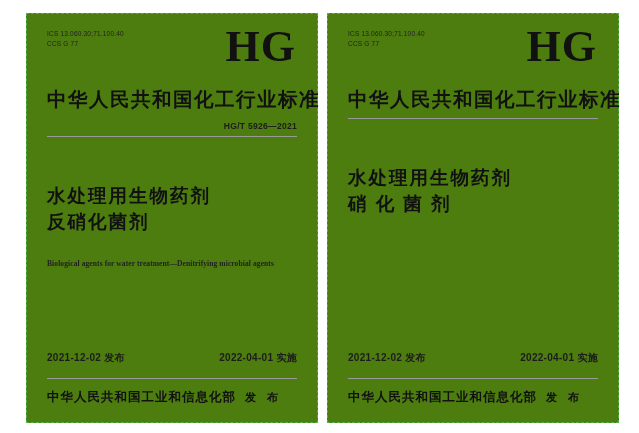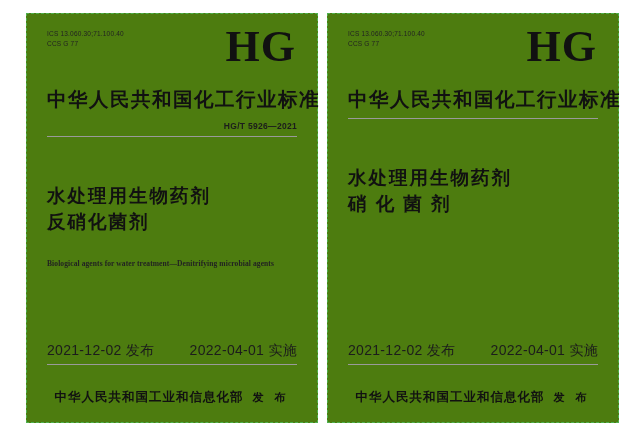--- a/index.html
+++ b/index.html
@@ -39,26 +39,26 @@
   .title-line1, .title-line2 {
     font-weight:700; font-size:18.5px; letter-spacing:2px; line-height:1.4; color:#111;
   }
   .subtitle-en {
     font-family:"Liberation Serif", serif;
     font-weight:700; font-size:7.5px; margin-top:24px; color:#222; letter-spacing:.1px;
   }
   .footer { margin-top:auto; }
   .dates-row {
     display:flex; justify-content:space-between;
-    font-size:14px; font-weight:400;
-    border-bottom:1px solid #9a9a9a; padding-bottom:4px; letter-spacing:.3px;
+    font-size:10px; font-weight:700;
+    border-bottom:1px solid #9a9a9a; padding-bottom:13px; letter-spacing:.3px;
   }
   .ministry {
-    text-align:center; font-size:12.5px; font-weight:700;
-    margin-top:24px; letter-spacing:1px; white-space:nowrap; color:#111;
+    text-align:left; font-size:12.5px; font-weight:700;
+    margin-top:10px; letter-spacing:1px; white-space:nowrap; color:#111;
   }
   .ministry .suffix { margin-left:9px; letter-spacing:4px; font-size:11px; }
 </style>
 </head>
 <body>
 
 <div class="canvas">
   <div class="pages">
 
     <div class="page">

